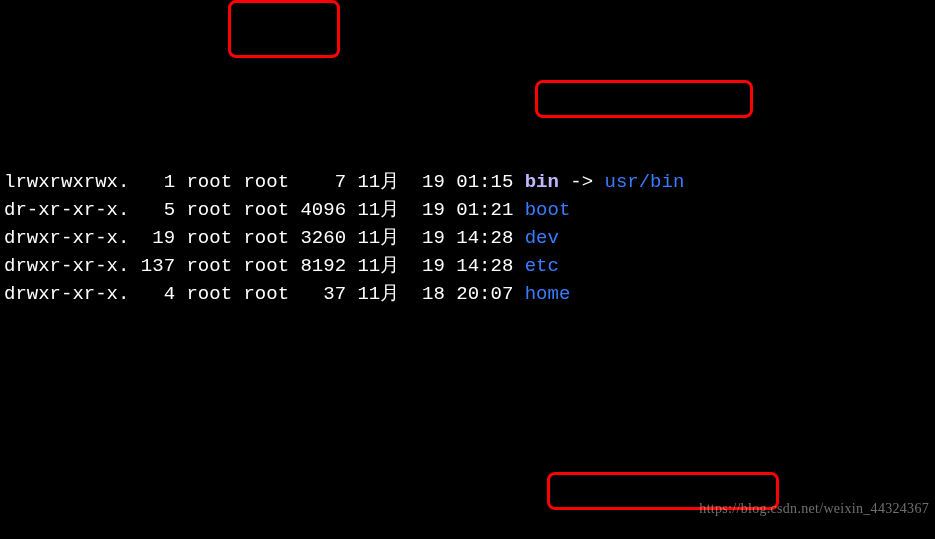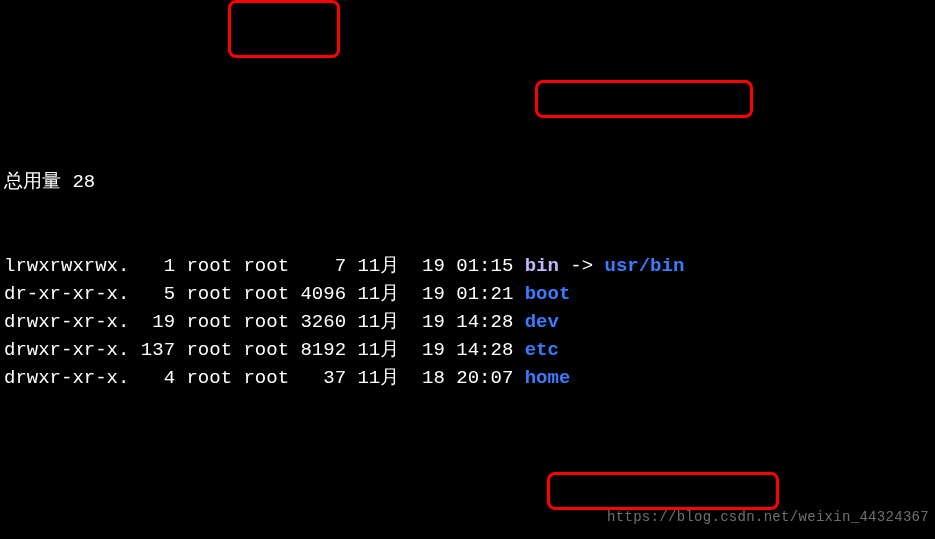--- a/index.html
+++ b/index.html
@@ -11,48 +11,47 @@
     color: #fff;
     width: 935px;
     height: 539px;
     overflow: hidden;
     position: relative;
     white-space: pre;
   }
   .terminal { padding: 0 4px; }
   .white { color: #ffffff; }
   .cyan  { color: #c4b5fd; font-weight: bold; }
-  .blue  { color: #3a7cff; font-weight: bold; }
+  .blue  { color: #3a7cff; font-weight: normal; }
   .box {
     position: absolute;
     border: 3px solid #ff0000;
     border-radius: 8px;
     pointer-events: none;
   }
   .box1 { left: 228px; top: 0px;   width: 112px; height: 58px; }
   .box2 { left: 535px; top: 80px;  width: 218px; height: 38px; }
   .box3 { left: 547px; top: 472px; width: 232px; height: 38px; }
   .watermark {
     position: absolute;
     right: 6px;
-    bottom: 8px;
-    font-family: Liberation Mono, monospace;
+    bottom: 16px;
+    font-family: Liberation Serif, serif;
     font-size: 14px;
     color: rgba(200,200,200,0.55);
     letter-spacing: 0.3px;
   }
   .line { display: block; }
 </style>
 </head>
 <body>
 
 
 
 <div class="terminal">
-  <span class="line white">总用量 28</span>
   <div id="listing"><span class="line"><span class="white">lrwxrwxrwx.   1 root root    7 11月  19 01:15 </span><span class="cyan">bin</span><span class="white"> -&gt; </span><span class="blue">usr/bin</span></span><span class="line"><span class="white">dr-xr-xr-x.   5 root root 4096 11月  19 01:21 </span><span class="blue">boot</span></span><span class="line"><span class="white">drwxr-xr-x.  19 root root 3260 11月  19 14:28 </span><span class="blue">dev</span></span><span class="line"><span class="white">drwxr-xr-x. 137 root root 8192 11月  19 14:28 </span><span class="blue">etc</span></span><span class="line"><span class="white">drwxr-xr-x.   4 root root   37 11月  18 20:07 </span><span class="blue">home</span></span></div>
 </div>
 
 <div class="box box1"></div>
 <div class="box box2"></div>
 <div class="box box3"></div>
 
 <div class="watermark">https://blog.csdn.net/weixin_44324367</div>
 
 

